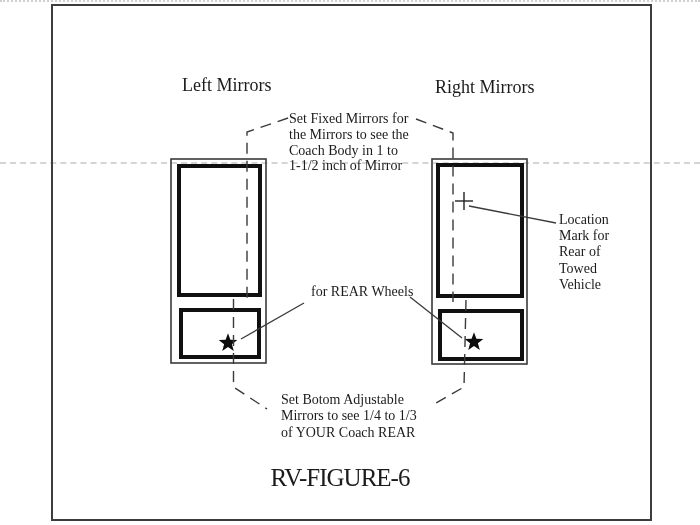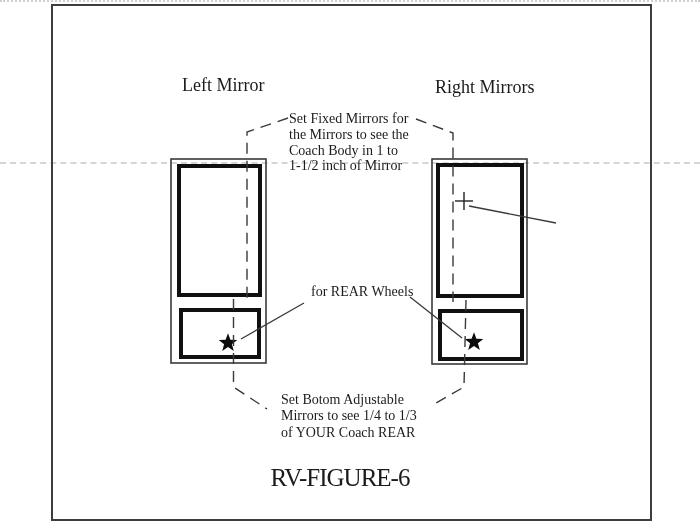--- a/index.html
+++ b/index.html
@@ -78,30 +78,37 @@
     <path class="dash" d="M416,119 L453,133 V302"></path>
 
     <path class="dash" d="M233.5,299 V387 L267,409"></path>
     <path class="dash" d="M466,300 L464,387 L431,406"></path>
 
     <path class="leader" d="M469,206 L556,223"></path>
     <path class="leader" d="M304,303 L241,339"></path>
     <path class="leader" d="M410,297 L462,338"></path>
   </svg>
 
-  <div class="txt title" style="left:182px; top:75px;">Left Mirror</div>
+  <div class="txt title" style="left:182px; top:75px;">Left Mirrors</div>
   <div class="txt title" style="left:435px; top:77px;">Right Mirrors</div>
 
   <div class="txt ann fixed-note" style="left:289px; top:111px;">
     <span class="ln">Set Fixed Mirrors for</span>
     <span class="ln">the Mirrors to see the</span>
     <span class="ln">Coach Body in 1 to</span>
     <span class="ln">1-1/2 inch of Mirror</span>
   </div>
 
+  <div class="txt ann towed-note" style="left:559px; top:212px;">
+    <span class="ln">Location</span>
+    <span class="ln">Mark for</span>
+    <span class="ln">Rear of</span>
+    <span class="ln">Towed</span>
+    <span class="ln">Vehicle</span>
+  </div>
 
   <div class="txt ann rear-note" style="left:311px; top:283px;">
     <span class="ln">for REAR Wheels</span>
   </div>
 
   <div class="txt ann bottom-note" style="left:281px; top:392px;">
     <span class="ln">Set Botom Adjustable</span>
     <span class="ln">Mirrors to see 1/4 to 1/3</span>
     <span class="ln">of YOUR Coach REAR</span>
   </div>

